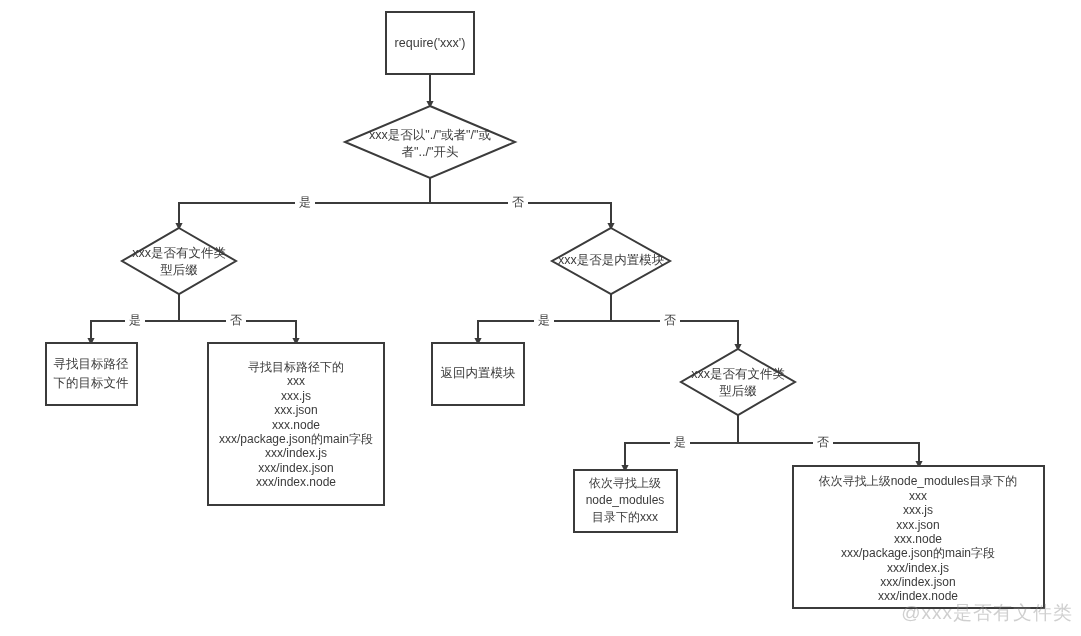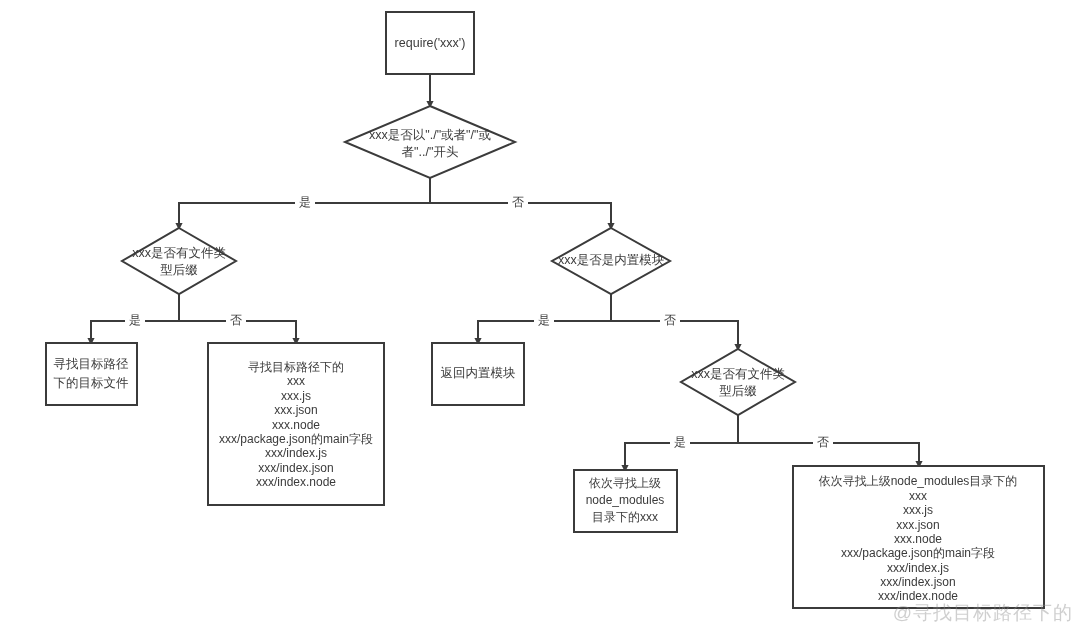--- a/index.html
+++ b/index.html
@@ -193,14 +193,14 @@
       <text class="node-text small" x="918" y="511">xxx.js</text>
       <text class="node-text small" x="918" y="526">xxx.json</text>
       <text class="node-text small" x="918" y="540">xxx.node</text>
       <text class="node-text small" x="918" y="554">xxx/package.json的main字段</text>
       <text class="node-text small" x="918" y="569">xxx/index.js</text>
       <text class="node-text small" x="918" y="583">xxx/index.json</text>
       <text class="node-text small" x="918" y="597">xxx/index.node</text>
     </g>
   </svg>
 
-  <div class="watermark">@寻找目标路径下的</div>
+  <div class="watermark">@xxx是否有文件类</div>
 </div>
 
 </body></html>

